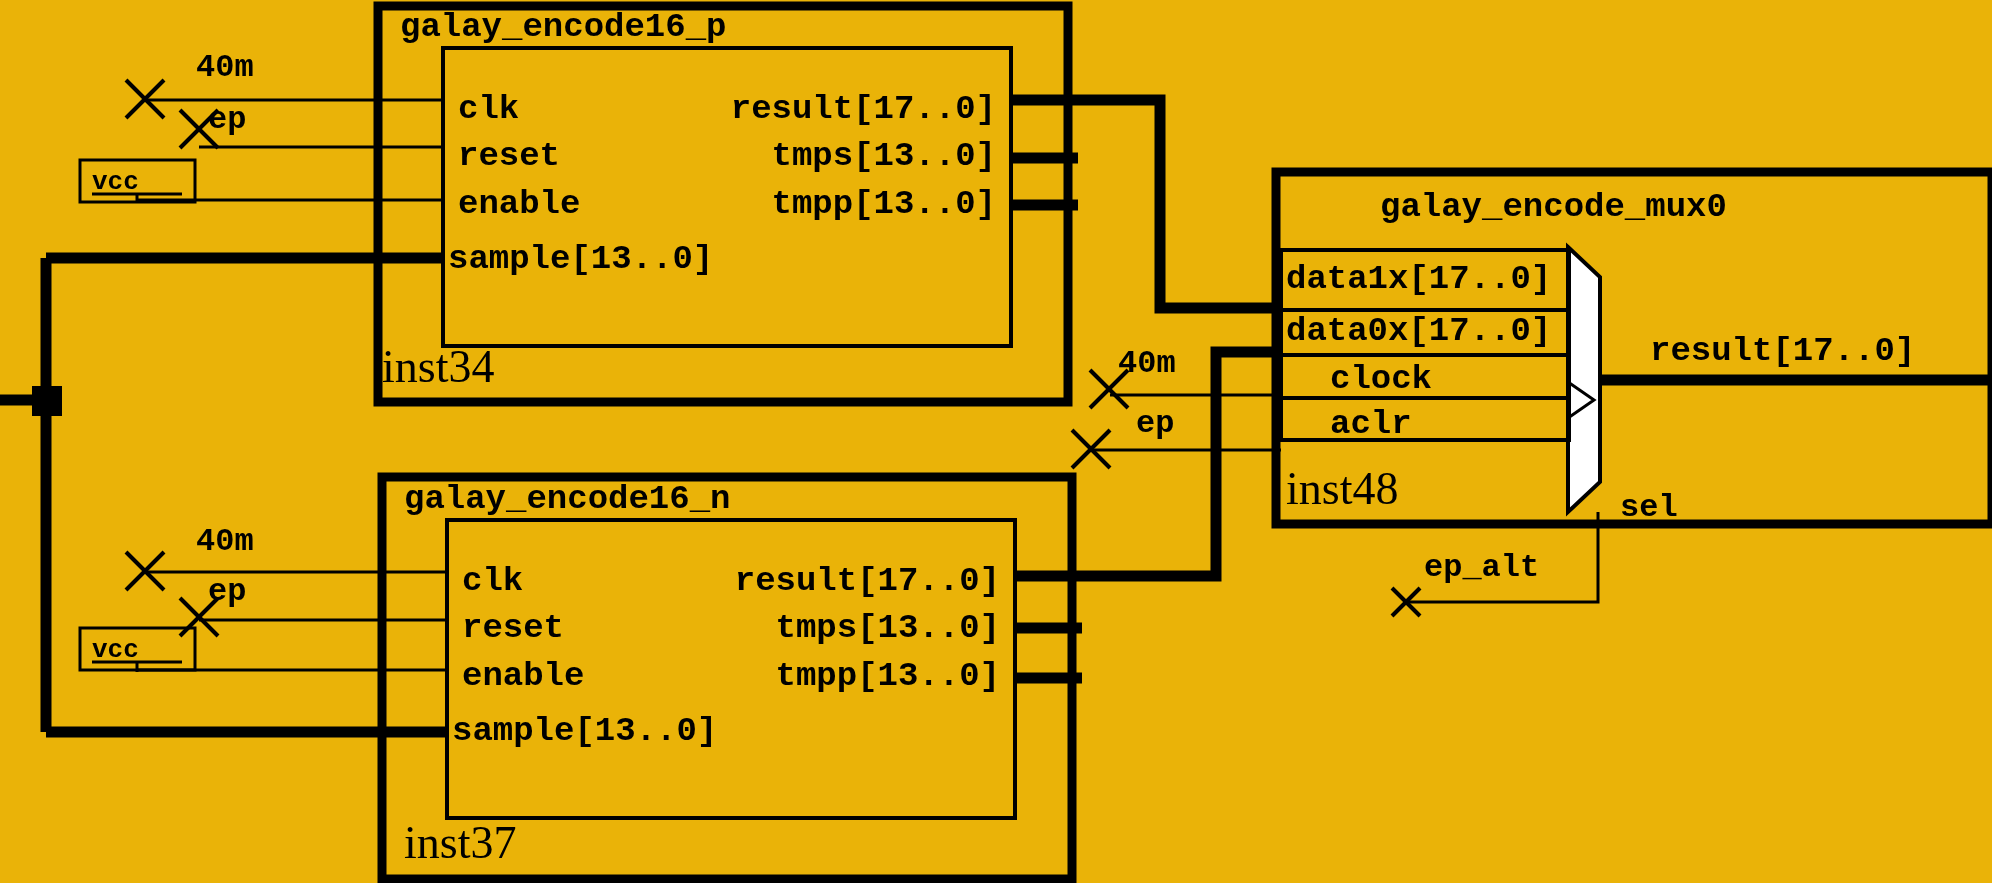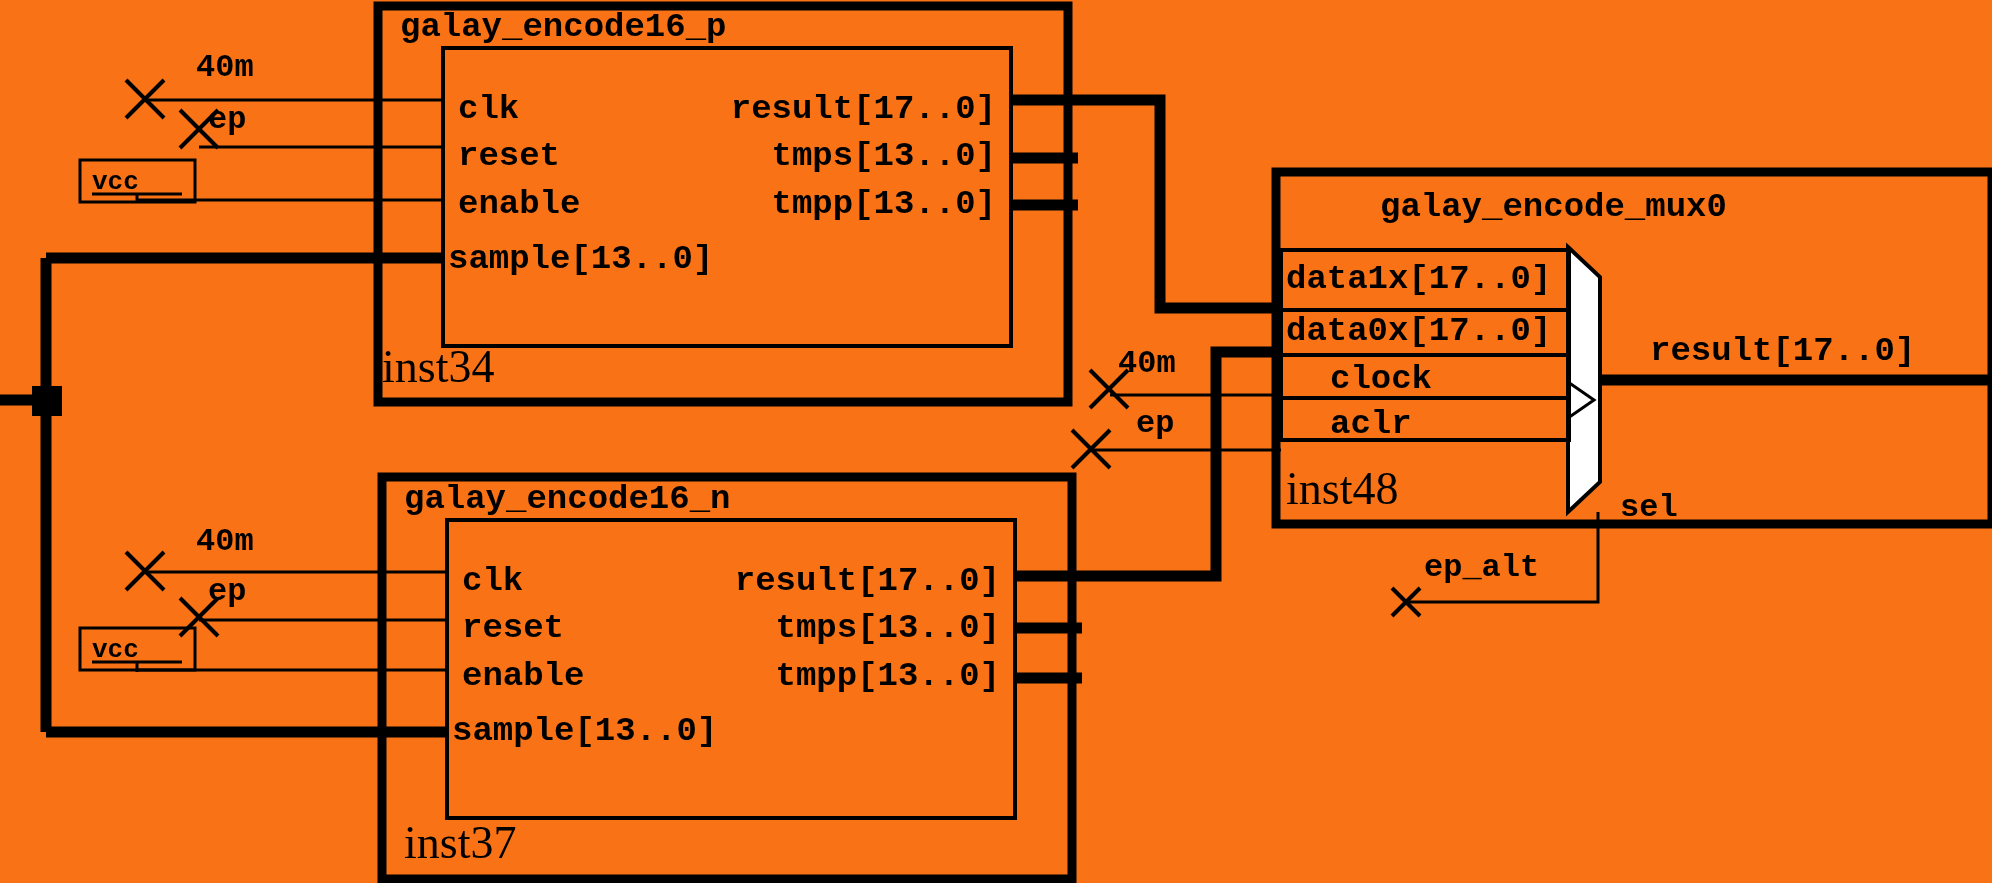--- a/index.html
+++ b/index.html
@@ -1,17 +1,17 @@
 <!DOCTYPE html>
 <html><head>
 <meta charset="utf-8">
 <style>
   html,body{margin:0;padding:0;background:#ffffff;}
   body{font-family:"Liberation Mono", monospace;}
-  #stage{position:relative;width:1992px;height:883px;background:#f97316;overflow:hidden;}
+  #stage{position:relative;width:1992px;height:883px;background:#eab308;overflow:hidden;}
   svg#sch{position:absolute;left:0;top:0;width:1992px;height:883px;}
   .mono{font-family:"Liberation Mono","DejaVu Sans Mono",monospace;font-weight:700;}
   .serif{font-family:"Liberation Serif","DejaVu Serif",serif;}
   text{fill:#000000;}
   .t-port{font-size:34px;letter-spacing:0px;}
   .t-title{font-size:34px;}
   .t-inst{font-size:46px;}
   .t-net{font-size:32px;}
   .t-sel{font-size:32px;}
   .t-vcc{font-size:26px;}

